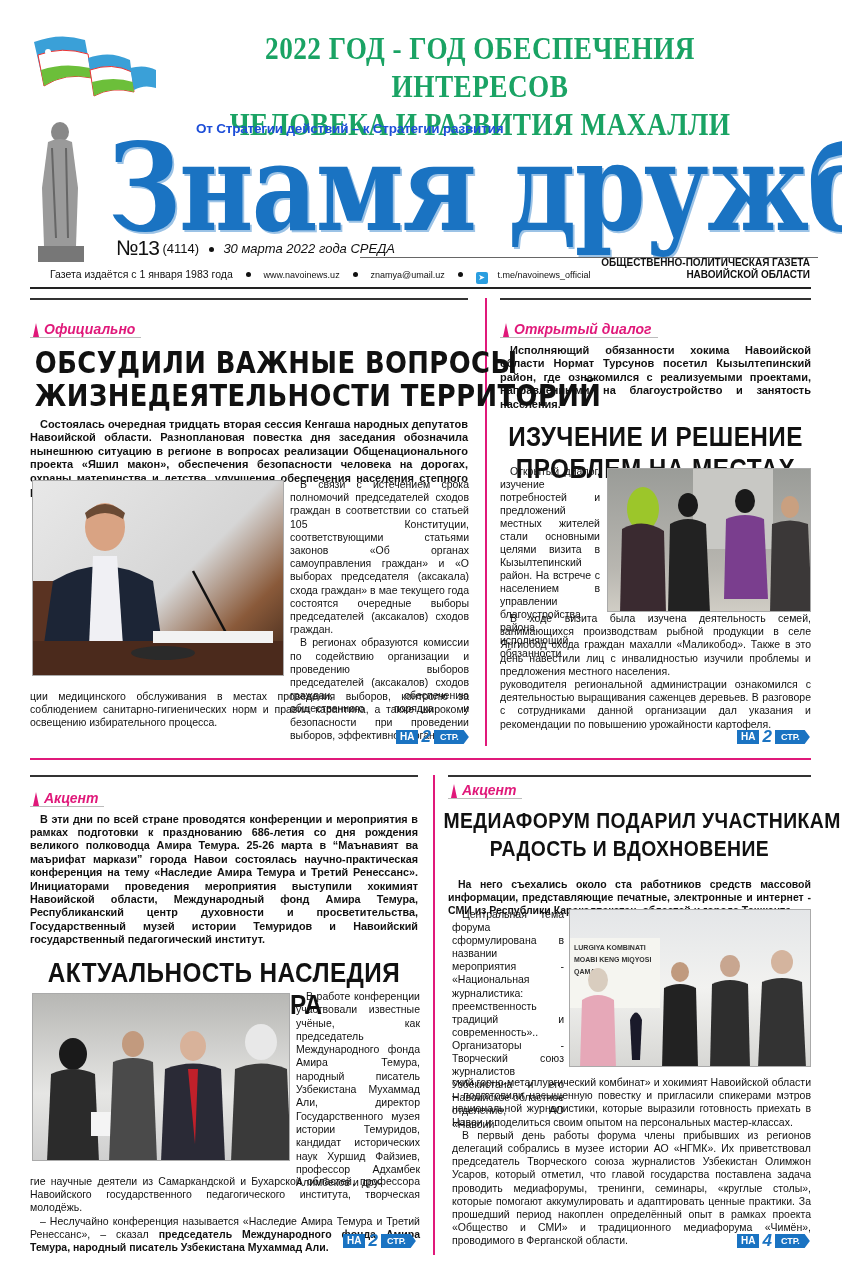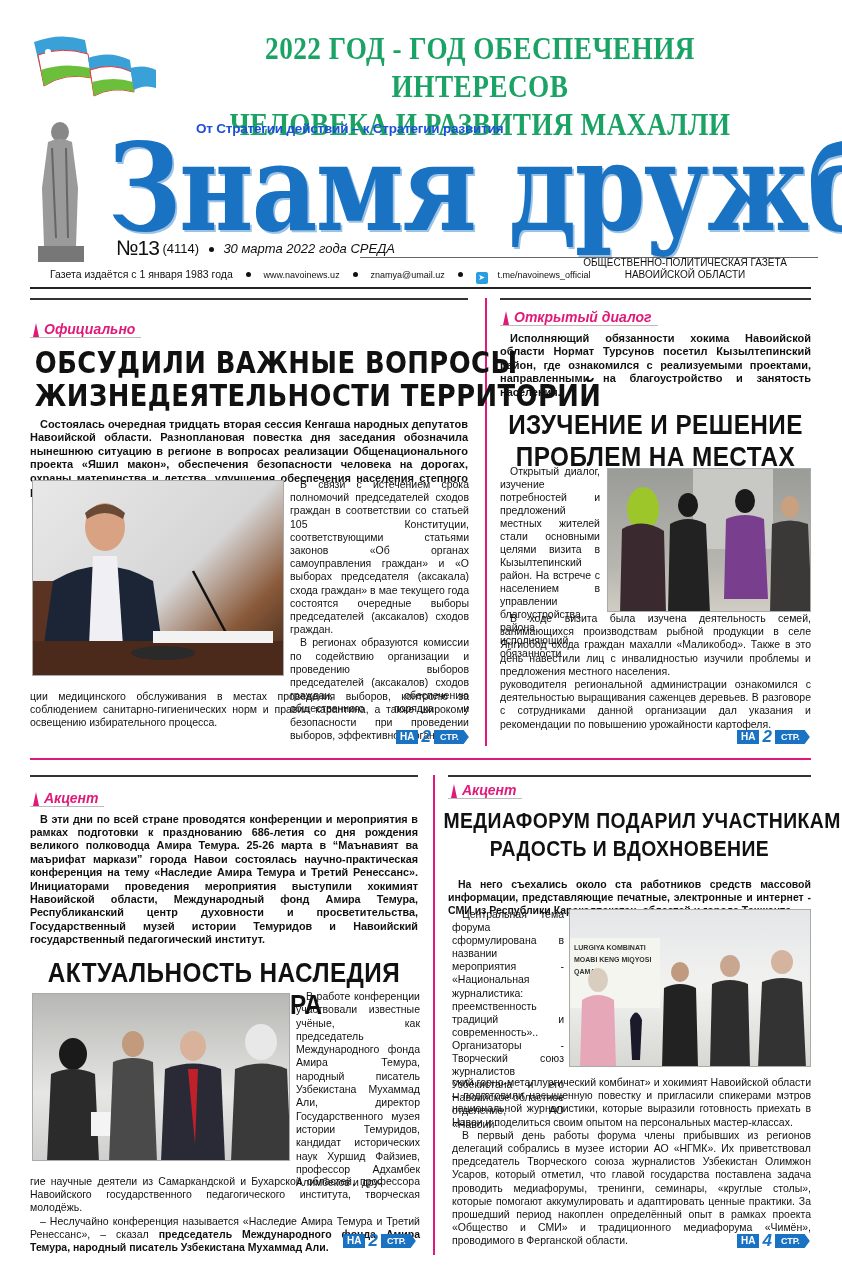--- a/index.html
+++ b/index.html
@@ -11,21 +11,21 @@
 .slogan{left:196px;top:121px;color:#1d4ed8;font-weight:bold;font-size:13.5px;letter-spacing:-0.2px}
 .masthead{left:108px;top:122px;width:705px;height:130px;color:#1a73c2;font-family:"DejaVu Serif",serif;font-weight:bold;font-size:122px;line-height:130px;letter-spacing:-2px;text-shadow:2px 2px 0 #9cc3e6;transform:scaleX(0.83);transform-origin:left top;white-space:nowrap}
 .issue{left:116px;top:236px;font-size:13px;white-space:nowrap}
 .issue .no{font-family:"Liberation Sans",sans-serif;font-weight:normal;font-size:21px;letter-spacing:-1px;vertical-align:-2px}
 .issue .it{font-style:italic}
 .hdr-line{left:360px;top:257px;width:458px;height:1px;background:#666}
 .infobar{left:50px;top:268px;font-size:10.5px;white-space:nowrap}
 .infobar span{margin-right:10px}
 .dot{display:inline-block;width:5px;height:5px;border-radius:50%;background:#111;margin:0 10px 1px 0;vertical-align:middle}
 .tg{display:inline-block;width:12px;height:12px;background:#2a9ee0;border-radius:2px;color:#fff;font-size:8px;line-height:12px;text-align:center;margin-right:3px;vertical-align:-2px}
-.pubtype{left:560px;top:257px;width:250px;text-align:center;font-weight:normal;font-size:10px;line-height:12px}
+.pubtype{left:560px;top:257px;width:250px;text-align:right;font-weight:bold;font-size:10px;line-height:12px}
 .thick{left:30px;top:287px;width:781px;height:2px;background:#222}
 .sect-line{height:1.5px;background:#333}
 .rubric{font-style:italic;font-weight:bold;color:#e0197a;font-size:14px;padding:0 6px 0 14px;border-bottom:1px solid #bbb;display:inline-block;position:relative}
 .rubric:before{content:"";position:absolute;left:3px;top:2px;width:0;height:0;border-left:3px solid transparent;border-right:3px solid transparent;border-bottom:14px solid #e0197a}
 .h-cond{font-weight:bold;text-align:center;letter-spacing:0.5px;transform-origin:center top}
 .lead{font-weight:bold;font-size:11px;line-height:13.6px;text-align:justify;text-indent:10px}
 .body{font-size:10.5px;line-height:13.2px;text-align:justify;text-indent:10px}
 .photo{border:1px solid #aaa;overflow:hidden}
 .vdiv{width:1.5px;background:#e0197a}
 .hdiv{height:1.5px;background:#e0197a}
@@ -118,21 +118,21 @@
 </div>
 <div class="abs body" style="left:30px;top:690px;width:439px;text-indent:0">ции медицинского обслуживания в местах проведения выборов, контролю за соблюдением санитарно-гигиенических норм и правил карантина, а также широкому освещению избирательного процесса.</div>
 <div class="abs more" style="left:396px;top:730px">
   <span class="na">НА</span>
     <span class="num">2</span>
     <span class="str">СТР.</span>
 </div>
 
 <div class="abs" style="left:500px;top:298px;width:311px">
   <div class="sect-line"></div>
-  <div style="margin-top:8px"><span class="rubric">Открытый диалог</span></div>
+  <div style="margin-top:20px"><span class="rubric">Открытый диалог</span></div>
   <div class="lead" style="margin-top:6px">Исполняющий обязанности хокима Навоийской области Нормат Турсунов посетил Кызылтепинский район, где ознакомился с реализуемыми проектами, направленными на благоустройство и занятость населения.</div>
   <div class="h-cond" style="font-size:27px;line-height:32px;margin-top:10px;transform:scaleX(0.9);white-space:nowrap;margin-left:-20px;margin-right:-20px">
     <div>ИЗУЧЕНИЕ И РЕШЕНИЕ</div>
     <div>ПРОБЛЕМ НА МЕСТАХ</div>
   </div>
 </div>
 <div class="abs body" style="left:500px;top:465px;width:100px;line-height:13px">Открытый диалог, изучение потребностей и предложений местных жителей стали основными целями визита в Кызылтепинский район. На встрече с населением в управлении благоустройства района исполняющий обязанности</div>
 <div class="abs photo" style="left:607px;top:468px;width:204px;height:144px;background:linear-gradient(180deg,#9a9c98 0%,#b8b6b0 70%,#d0cdc5 100%)">
   <svg width="204" height="144" viewBox="0 0 204 144">
     <rect x="85" y="0" width="80" height="80" fill="#c8c8c4"></rect>

